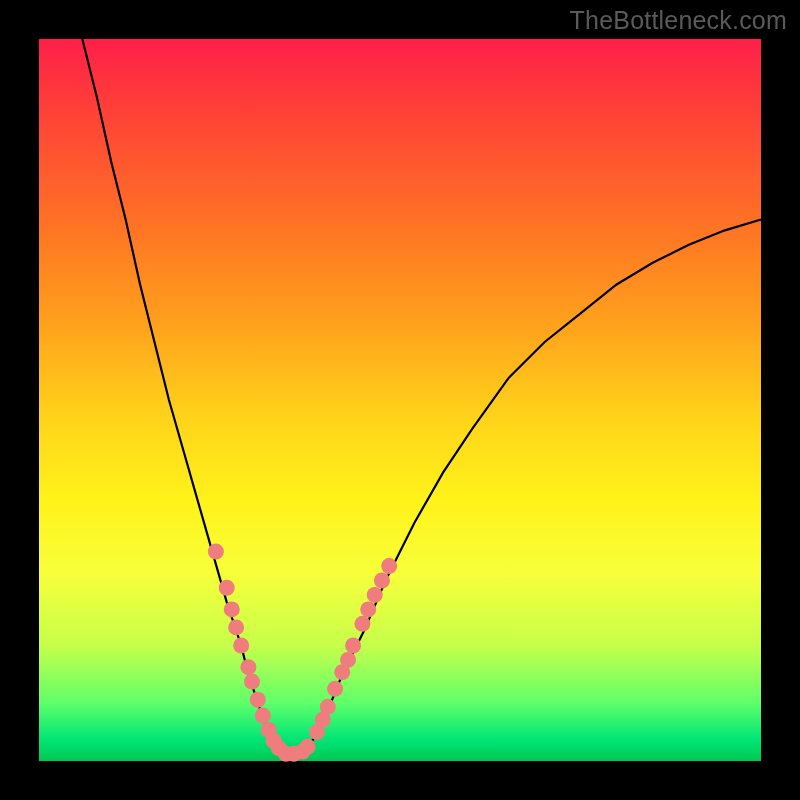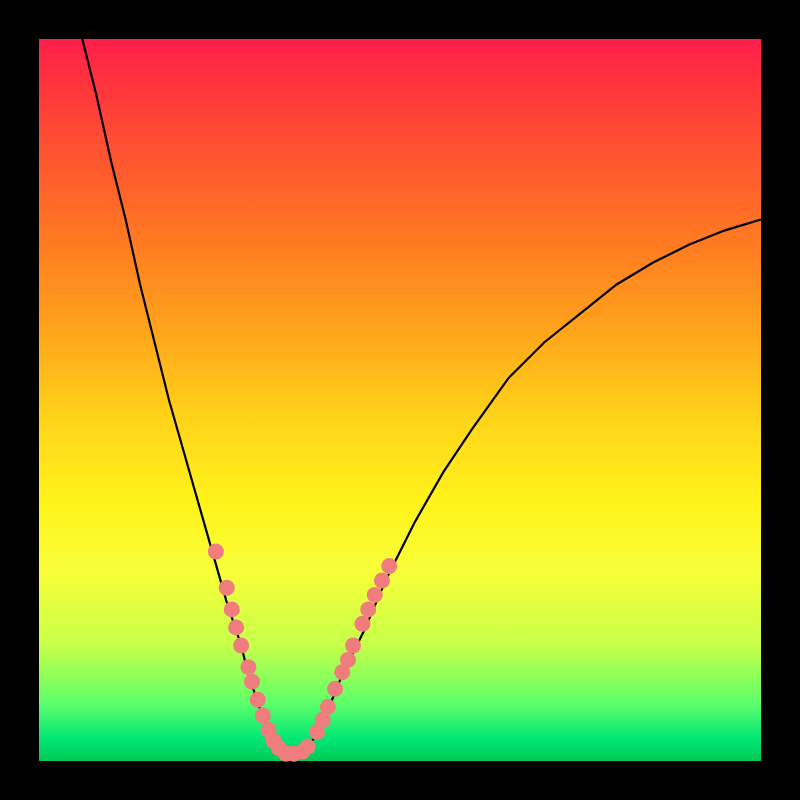--- a/index.html
+++ b/index.html
@@ -96,13 +96,14 @@
         <circle cx="303.24" cy="633.19" r="8" class="dot"></circle>
         <circle cx="309.02" cy="620.92" r="8" class="dot"></circle>
         <circle cx="314.07" cy="606.48" r="8" class="dot"></circle>
         <circle cx="323.46" cy="584.82" r="8" class="dot"></circle>
         <circle cx="329.23" cy="570.38" r="8" class="dot"></circle>
         <circle cx="335.73" cy="555.94" r="8" class="dot"></circle>
         <circle cx="342.95" cy="541.50" r="8" class="dot"></circle>
         <circle cx="350.17" cy="527.06" r="8" class="dot"></circle>
       </g>
   </svg>
+  <div class="watermark">TheBottleneck.com</div>
 </div>
 
 </body></html>

